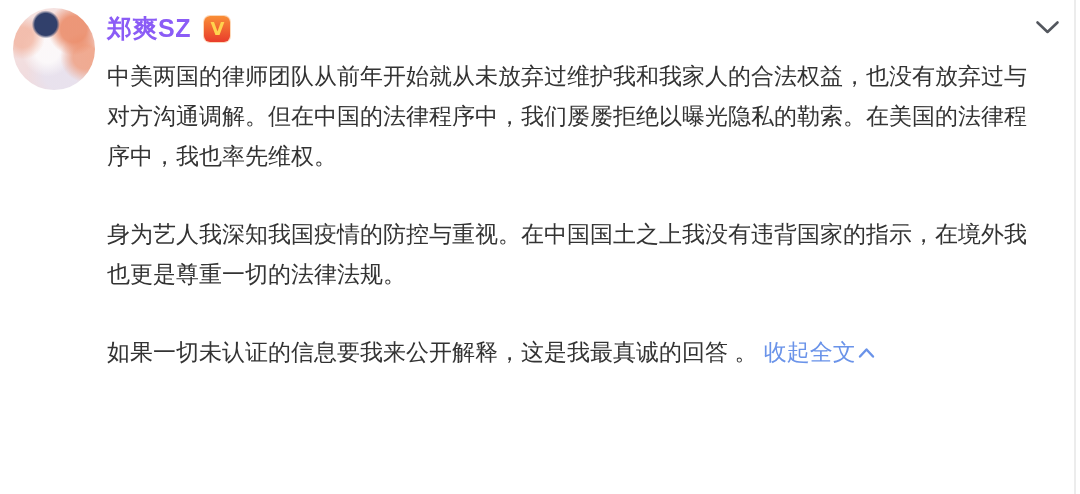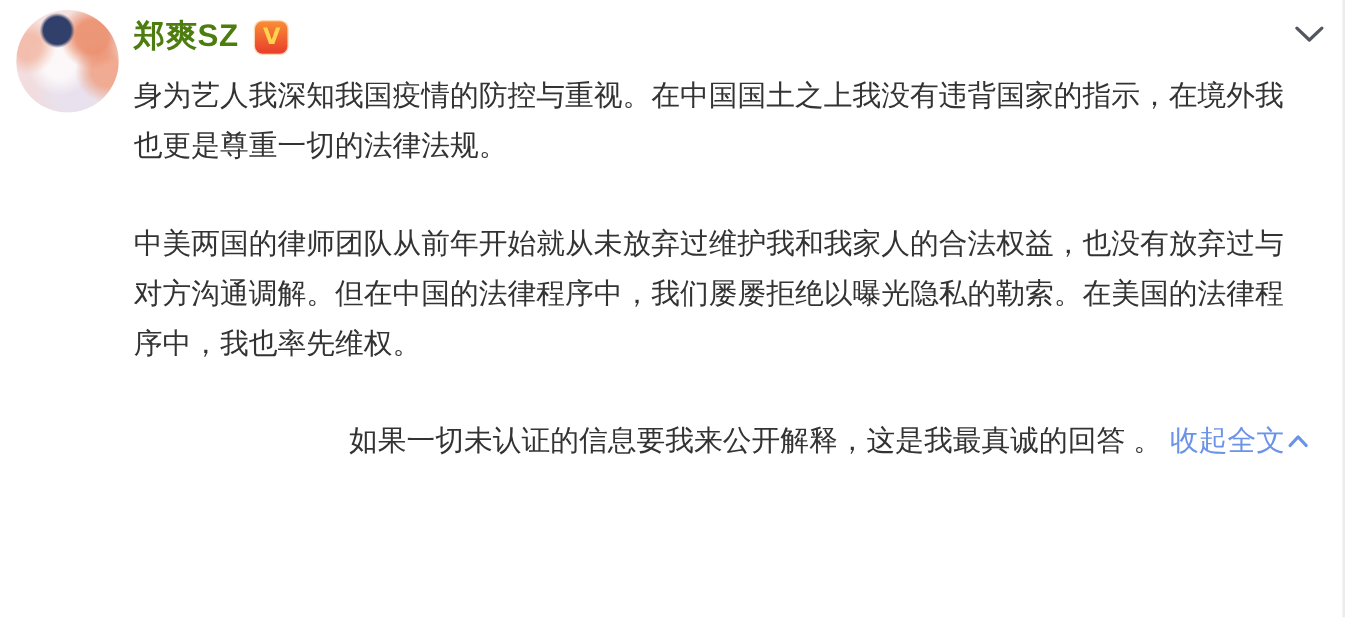--- a/index.html
+++ b/index.html
@@ -15,36 +15,36 @@
       radial-gradient(circle at 88% 60%, rgba(240,158,126,.8) 0 12px, rgba(240,158,126,0) 25px),
       radial-gradient(circle at 12% 36%, rgba(242,175,152,.7) 0 10px, rgba(242,175,152,0) 22px),
       radial-gradient(circle at 42% 52%, rgba(252,249,250,.95) 0 12px, rgba(252,249,250,0) 26px),
       radial-gradient(circle at 58% 80%, rgba(232,226,238,.95) 0 16px, rgba(232,226,238,0) 34px),
       linear-gradient(160deg, #f6e3e0, #eed9de);
   }
 
   .content { margin-left:107px; margin-right:33px; padding-top:12px; }
 
   .header { position:relative; height:36px; }
-  .username { font-size:25px; font-weight:700; color:#4d7c0f; letter-spacing:.5px;
+  .username { font-size:25px; font-weight:700; color:#8b5cf6; letter-spacing:.5px;
               cursor:pointer; vertical-align:middle; }
   .v-badge { display:inline-block; width:26px; height:26px; margin-left:9px;
     vertical-align:-2px; border-radius:6px; text-align:center; line-height:26px;
     font-size:18px; font-weight:800; font-family:"DejaVu Sans",sans-serif;
     background:linear-gradient(180deg, var(--badge-top,#f98e36), var(--badge-bottom,#e93c2b));
     color:var(--badge-letter,#ffd34e);
     box-shadow:0 0 0 1px rgba(249,142,54,.35);
   }
   .collapse-caret { position:absolute; right:-13px; top:6px; cursor:pointer;
     width:26px; height:18px; display:flex; align-items:center; justify-content:center; }
 
   .body { margin-top:8px; }
   .body p { font-size:23px; line-height:40px; color:#333333; margin:0 0 38px;
             word-break:break-all; }
-  .body p.last { margin-bottom:0;text-align:right; }
+  .body p.last { margin-bottom:0; }
 
   .collapse-link { color:var(--link,#6a93e9); text-decoration:none; cursor:pointer;
                    white-space:nowrap; }
   .collapse-link svg { vertical-align:1px; margin-left:2px; }
 
   .right-line { position:absolute; top:0; bottom:0; right:4px; width:2px;
                 background:#ececec; }
 </style>
 </head>
 <body>
@@ -59,22 +59,22 @@
       <span class="username">郑爽SZ</span>
       <span class="v-badge">V</span>
       <span class="collapse-caret">
         <svg width="25" height="15" viewBox="0 0 25 15">
           <path d="M2.5 2.5 L12.5 12 L22.5 2.5" fill="none" stroke="#53575e" stroke-width="2.6" stroke-linecap="round" stroke-linejoin="round"></path>
         </svg>
       </span>
     </div>
 
     <div class="body">
+      <p>中美两国的律师团队从前年开始就从未放弃过维护我和我家人的合法权益，也没有放弃过与对方沟通调解。但在中国的法律程序中，我们屡屡拒绝以曝光隐私的勒索。在美国的法律程序中，我也率先维权。</p>
       <p>身为艺人我深知我国疫情的防控与重视。在中国国土之上我没有违背国家的指示，在境外我也更是尊重一切的法律法规。</p>
-      <p>中美两国的律师团队从前年开始就从未放弃过维护我和我家人的合法权益，也没有放弃过与对方沟通调解。但在中国的法律程序中，我们屡屡拒绝以曝光隐私的勒索。在美国的法律程序中，我也率先维权。</p>
       <p class="last"><span>如果一切未认证的信息要我来公开解释，这是我最真诚的回答 。</span>
         <a class="collapse-link"><span>收起全文</span><svg width="17" height="12" viewBox="0 0 17 12">
             <path d="M2 9.5 L8.5 2.5 L15 9.5" fill="none" stroke="#6a93e9" stroke-width="2.4" stroke-linecap="round" stroke-linejoin="round"></path>
           </svg></a>
       </p>
     </div>
 
   </div>
 
   <div class="right-line"></div>

